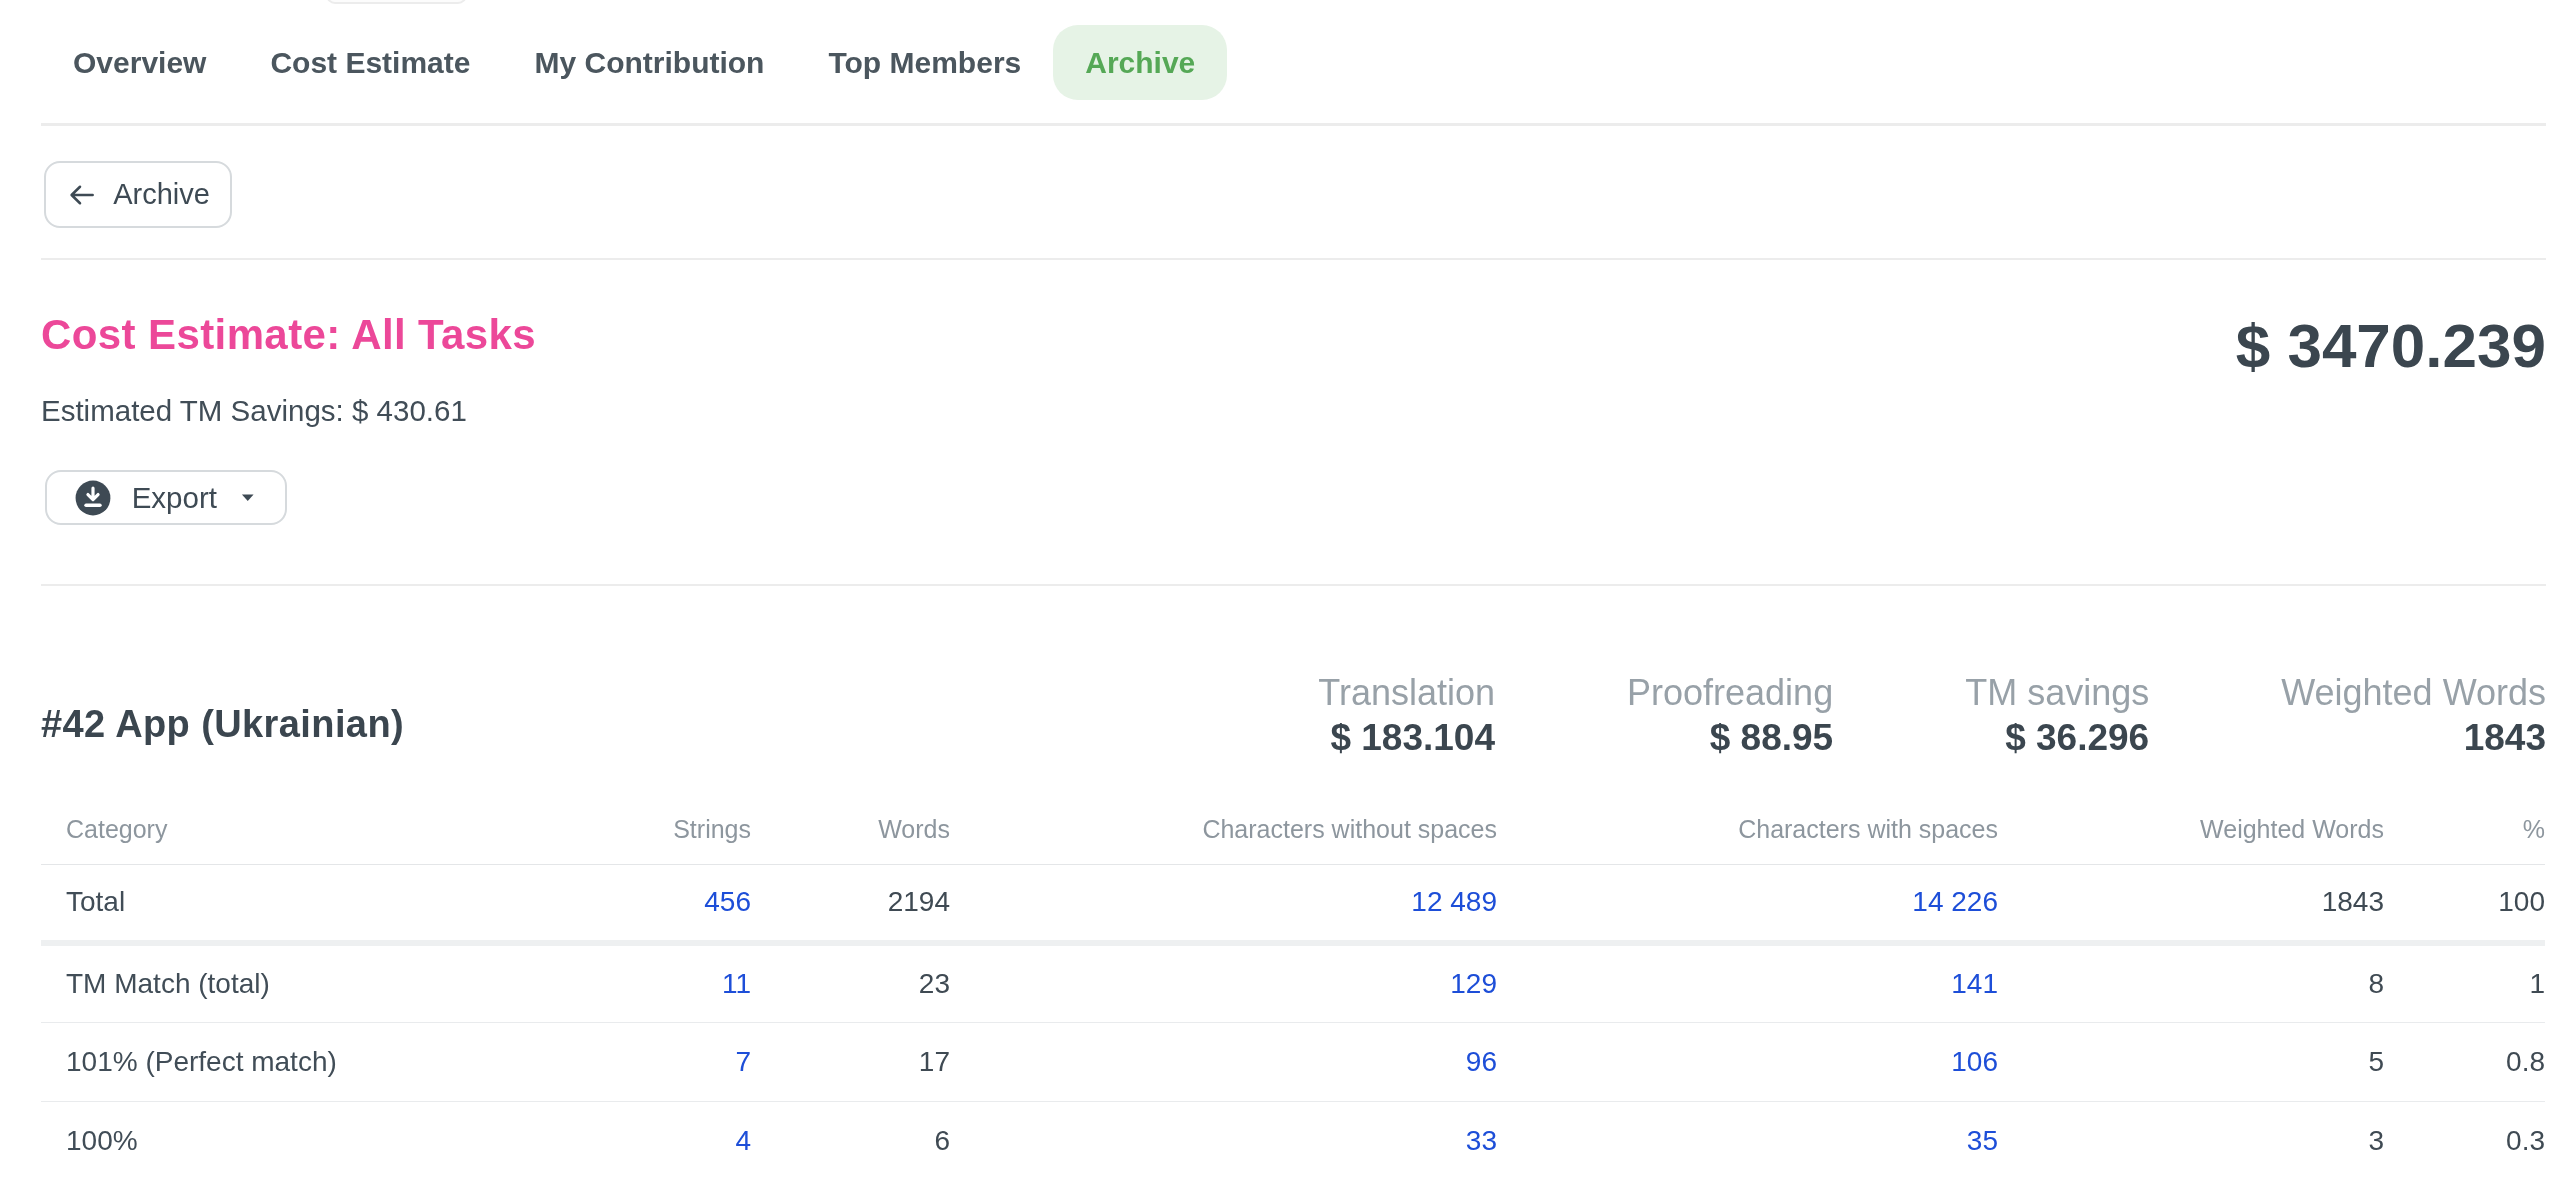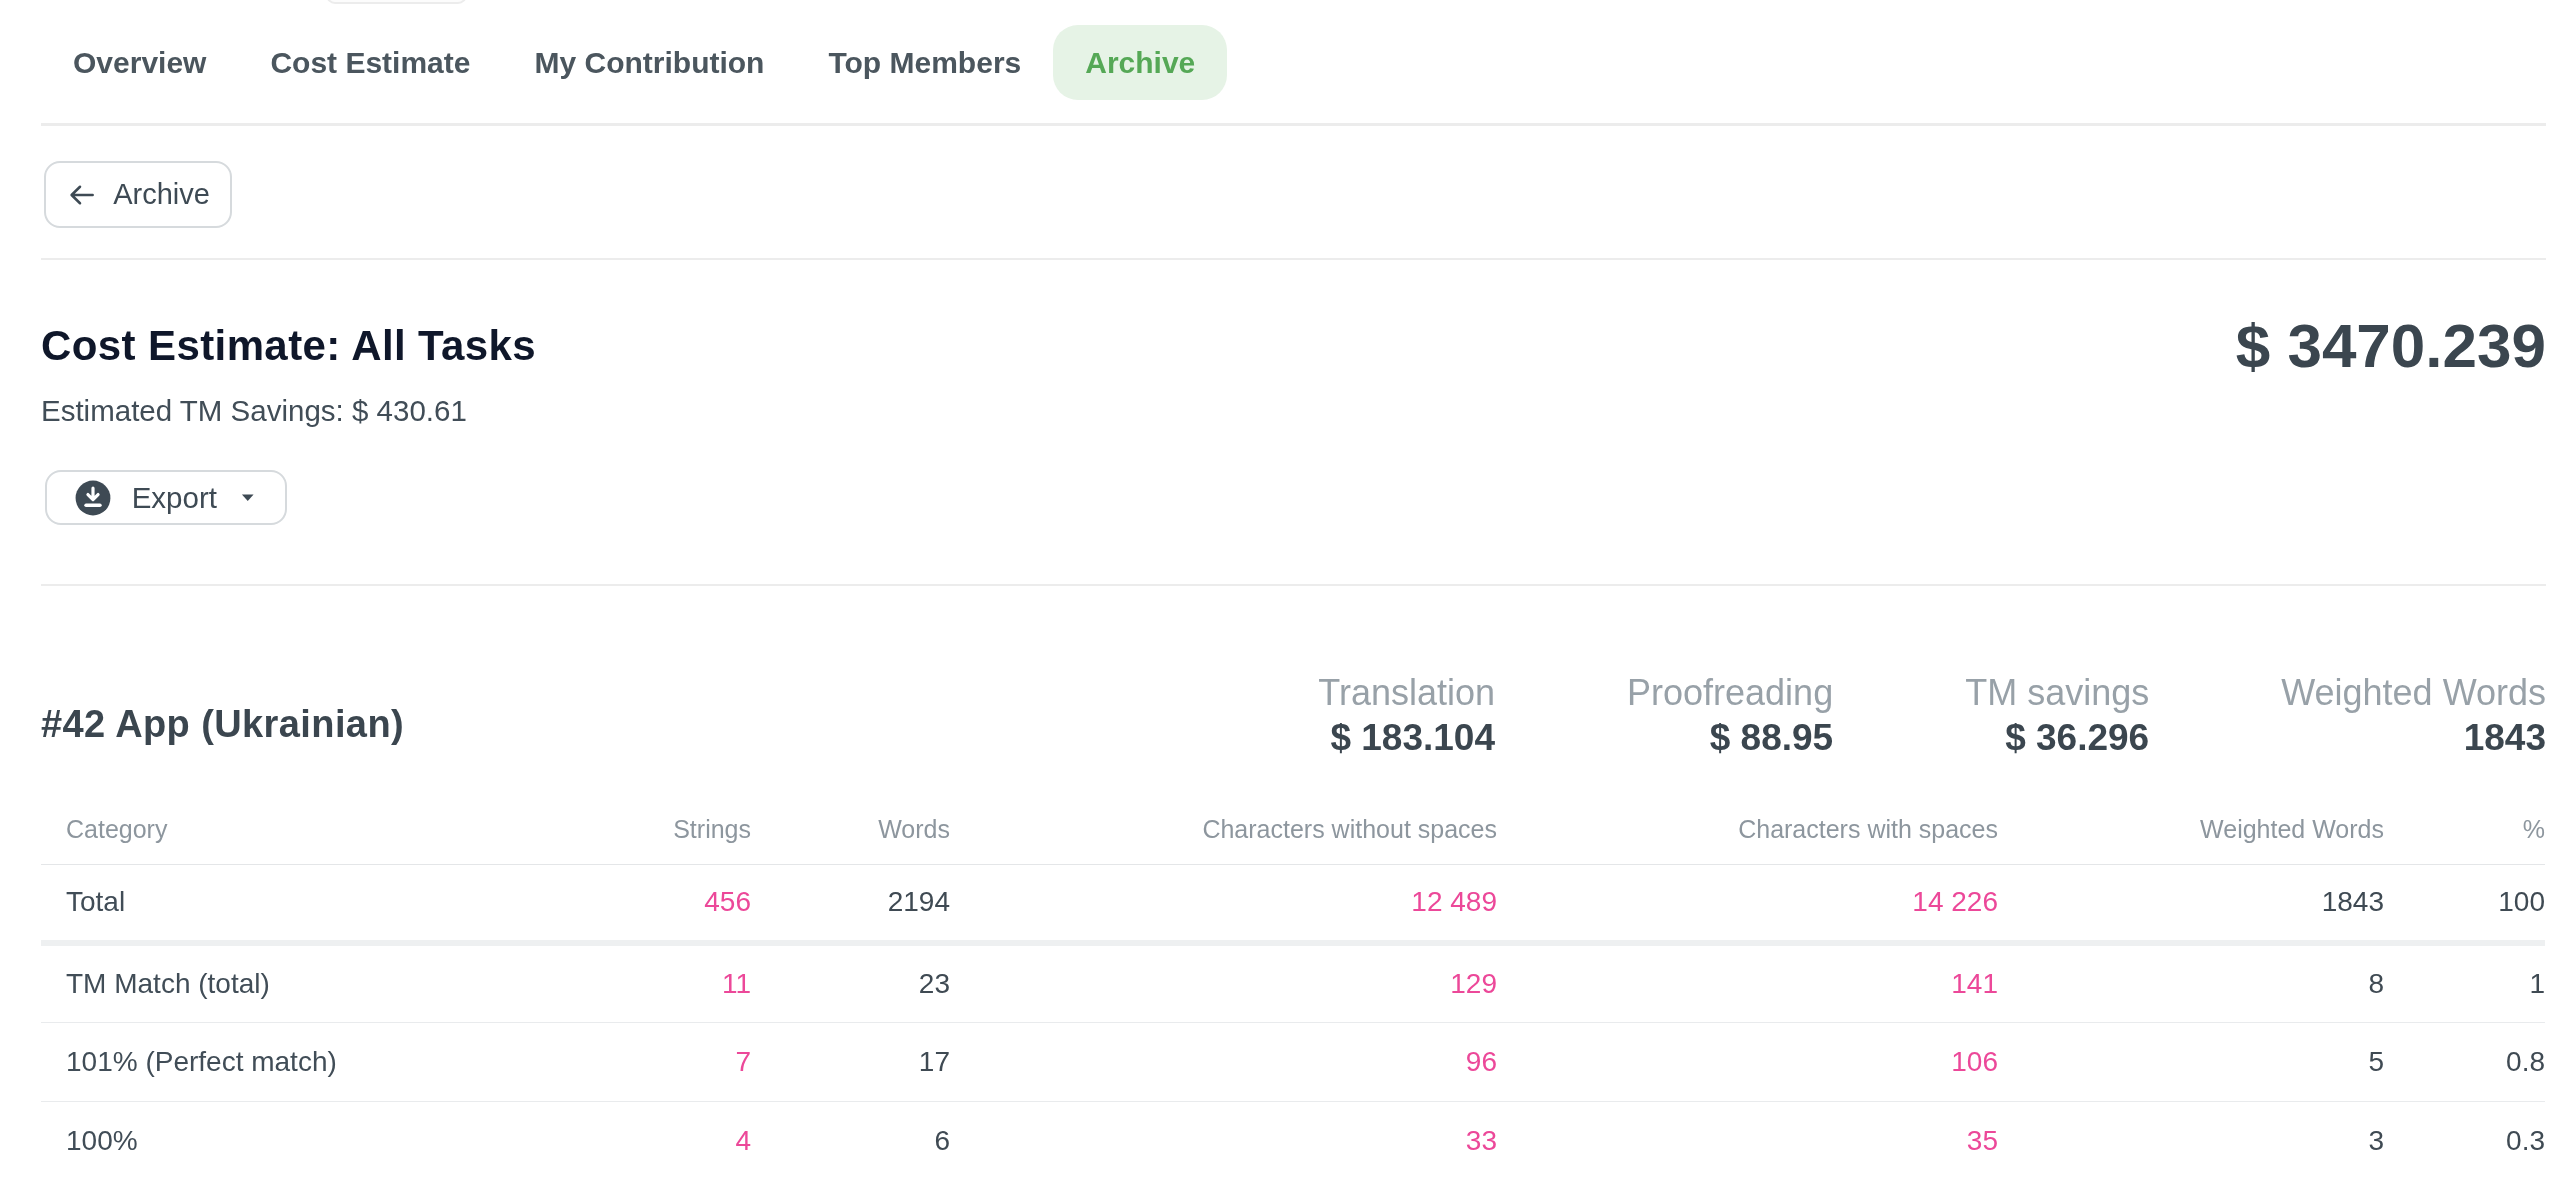--- a/index.html
+++ b/index.html
@@ -29,22 +29,22 @@
     background:#fff; border:2.7px solid #d6dadd; border-radius:16px;
     display:flex; align-items:center; justify-content:center; gap:15px;
     font-family:inherit; font-size:29px; color:#3e4a54; cursor:pointer;
   }
 
   .divider { position:absolute; left:41px; right:30px; height:1.8px; background:#ececec; }
   .d1 { top:258px; }
   .d2 { top:584px; }
 
   .page-title {
-    position:absolute; left:41px; top:320px; font-size:42px; line-height:52px;
-    font-weight:700; color:#0f172a; letter-spacing:0.4px;text-align:right;
+    position:absolute; left:41px; top:309px; font-size:42px; line-height:52px;
+    font-weight:700; color:#ec4899; letter-spacing:0.4px;text-align:right;
   }
   .big-amount {
     position:absolute; right:30px; top:308px; font-size:62px; line-height:75px;
     font-weight:700; color:#3b464f;
   }
   .tm-line { position:absolute; left:41px; top:392px; font-size:29.5px; line-height:38px; color:#414d57; }
 
   
   .export-btn {
     position:absolute; left:45px; top:470px; height:55px; padding:0 27px;
@@ -65,21 +65,21 @@
 
   
   table.cost { position:absolute; left:41px; top:796px; width:2504px; border-collapse:collapse; table-layout:fixed; }
   table.cost th {
     height:68px; font-size:25px; font-weight:400; color:#8d969e;
     text-align:right; vertical-align:middle; border-bottom:1.8px solid #e4e6e8; white-space:nowrap;
   }
   table.cost td { height:79px; font-size:28px; text-align:right; vertical-align:middle; white-space:nowrap; }
   table.cost th.cat, table.cost td.cat { text-align:left; padding-left:25px; }
   td.cat { color:#414d57; }
-  .num-gray { color:#ec4899; }
+  .num-gray { color:#1d4ed8; }
   .num-dark { color:#3f4a53; }
   tr.row-total td { border-bottom:6.3px solid #eef0f1; }
   tr.row-mid td { border-bottom:1.8px solid #e9ebed; }
 </style>
 </head>
 <body>
 
 <div class="screen">
 
   <div class="top-cutoff"></div>

